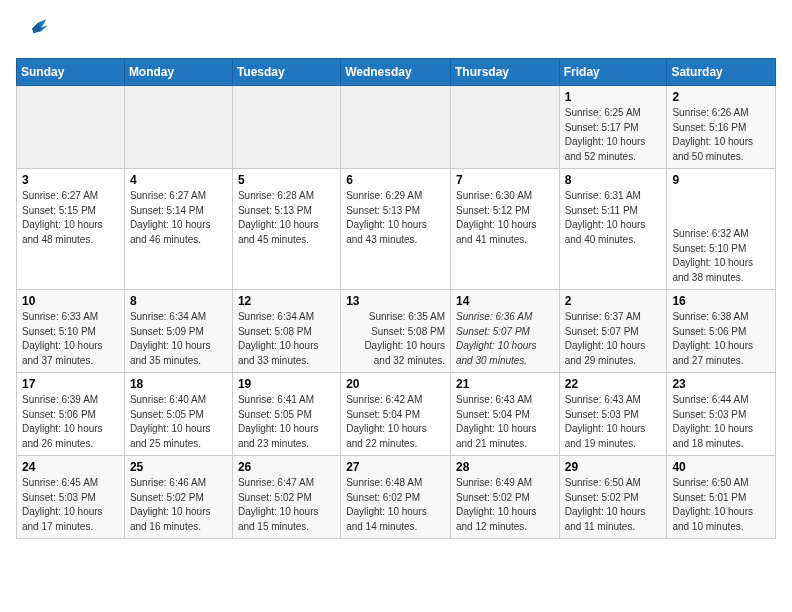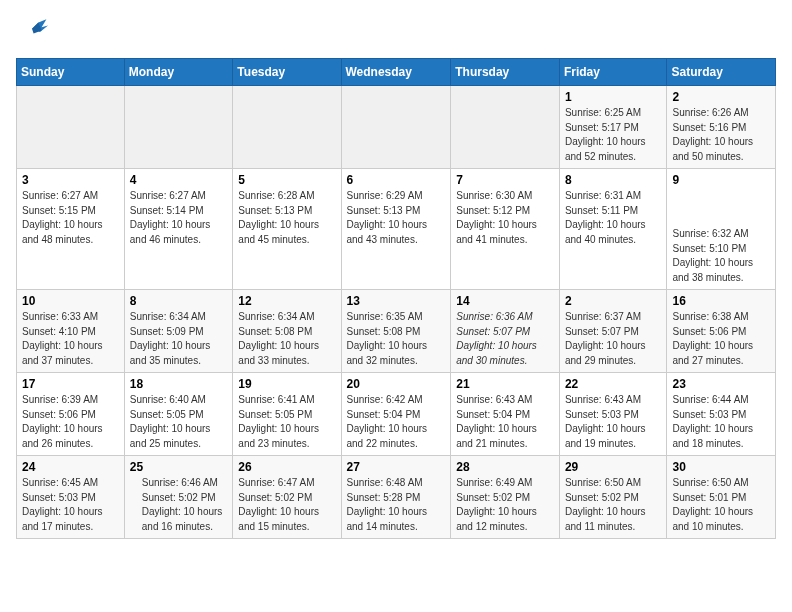--- a/index.html
+++ b/index.html
@@ -183,38 +183,38 @@
           <span class="day-number">9</span>
           <div class="day-info" style="white-space: pre-line; margin-top: 40px;">Sunrise: 6:32 AM
 Sunset: 5:10 PM
 Daylight: 10 hours and 38 minutes.</div>
         </td>
       </tr>
       <tr>
         <td>
           <span class="day-number">10</span>
           <div class="day-info" style="white-space: pre-line;">Sunrise: 6:33 AM
-Sunset: 4:10 PM
+Sunset: 5:10 PM
 Daylight: 10 hours and 37 minutes.</div>
         </td>
         <td>
           <span class="day-number">8</span>
           <div class="day-info" style="white-space: pre-line;">Sunrise: 6:34 AM
 Sunset: 5:09 PM
 Daylight: 10 hours and 35 minutes.</div>
         </td>
         <td>
           <span class="day-number">12</span>
           <div class="day-info" style="white-space: pre-line;">Sunrise: 6:34 AM
 Sunset: 5:08 PM
 Daylight: 10 hours and 33 minutes.</div>
         </td>
         <td>
           <span class="day-number">13</span>
-          <div class="day-info" style="white-space: pre-line;">Sunrise: 6:35 AM
+          <div class="day-info" style="white-space: pre-line; text-align: right;">Sunrise: 6:35 AM
 Sunset: 5:08 PM
 Daylight: 10 hours and 32 minutes.</div>
         </td>
         <td>
           <span class="day-number">14</span>
           <div class="day-info" style="white-space: pre-line; font-style: italic;">Sunrise: 6:36 AM
 Sunset: 5:07 PM
 Daylight: 10 hours and 30 minutes.</div>
         </td>
         <td>
@@ -276,49 +276,49 @@
       </tr>
       <tr>
         <td>
           <span class="day-number">24</span>
           <div class="day-info" style="white-space: pre-line;">Sunrise: 6:45 AM
 Sunset: 5:03 PM
 Daylight: 10 hours and 17 minutes.</div>
         </td>
         <td>
           <span class="day-number">25</span>
-          <div class="day-info" style="white-space: pre-line; margin-left: 12px;">Sunrise: 6:46 AM
+          <div class="day-info" style="white-space: pre-line;">Sunrise: 6:46 AM
 Sunset: 5:02 PM
 Daylight: 10 hours and 16 minutes.</div>
         </td>
         <td>
           <span class="day-number">26</span>
           <div class="day-info" style="white-space: pre-line;">Sunrise: 6:47 AM
 Sunset: 5:02 PM
 Daylight: 10 hours and 15 minutes.</div>
         </td>
         <td>
           <span class="day-number">27</span>
           <div class="day-info" style="white-space: pre-line;">Sunrise: 6:48 AM
-Sunset: 5:28 PM
+Sunset: 6:02 PM
 Daylight: 10 hours and 14 minutes.</div>
         </td>
         <td>
           <span class="day-number">28</span>
           <div class="day-info" style="white-space: pre-line;">Sunrise: 6:49 AM
 Sunset: 5:02 PM
 Daylight: 10 hours and 12 minutes.</div>
         </td>
         <td>
           <span class="day-number">29</span>
           <div class="day-info" style="white-space: pre-line;">Sunrise: 6:50 AM
 Sunset: 5:02 PM
 Daylight: 10 hours and 11 minutes.</div>
         </td>
         <td>
-          <span class="day-number">30</span>
+          <span class="day-number">40</span>
           <div class="day-info" style="white-space: pre-line;">Sunrise: 6:50 AM
 Sunset: 5:01 PM
 Daylight: 10 hours and 10 minutes.</div>
         </td>
       </tr>
     </tbody>
 </table>
 
 </body></html>

